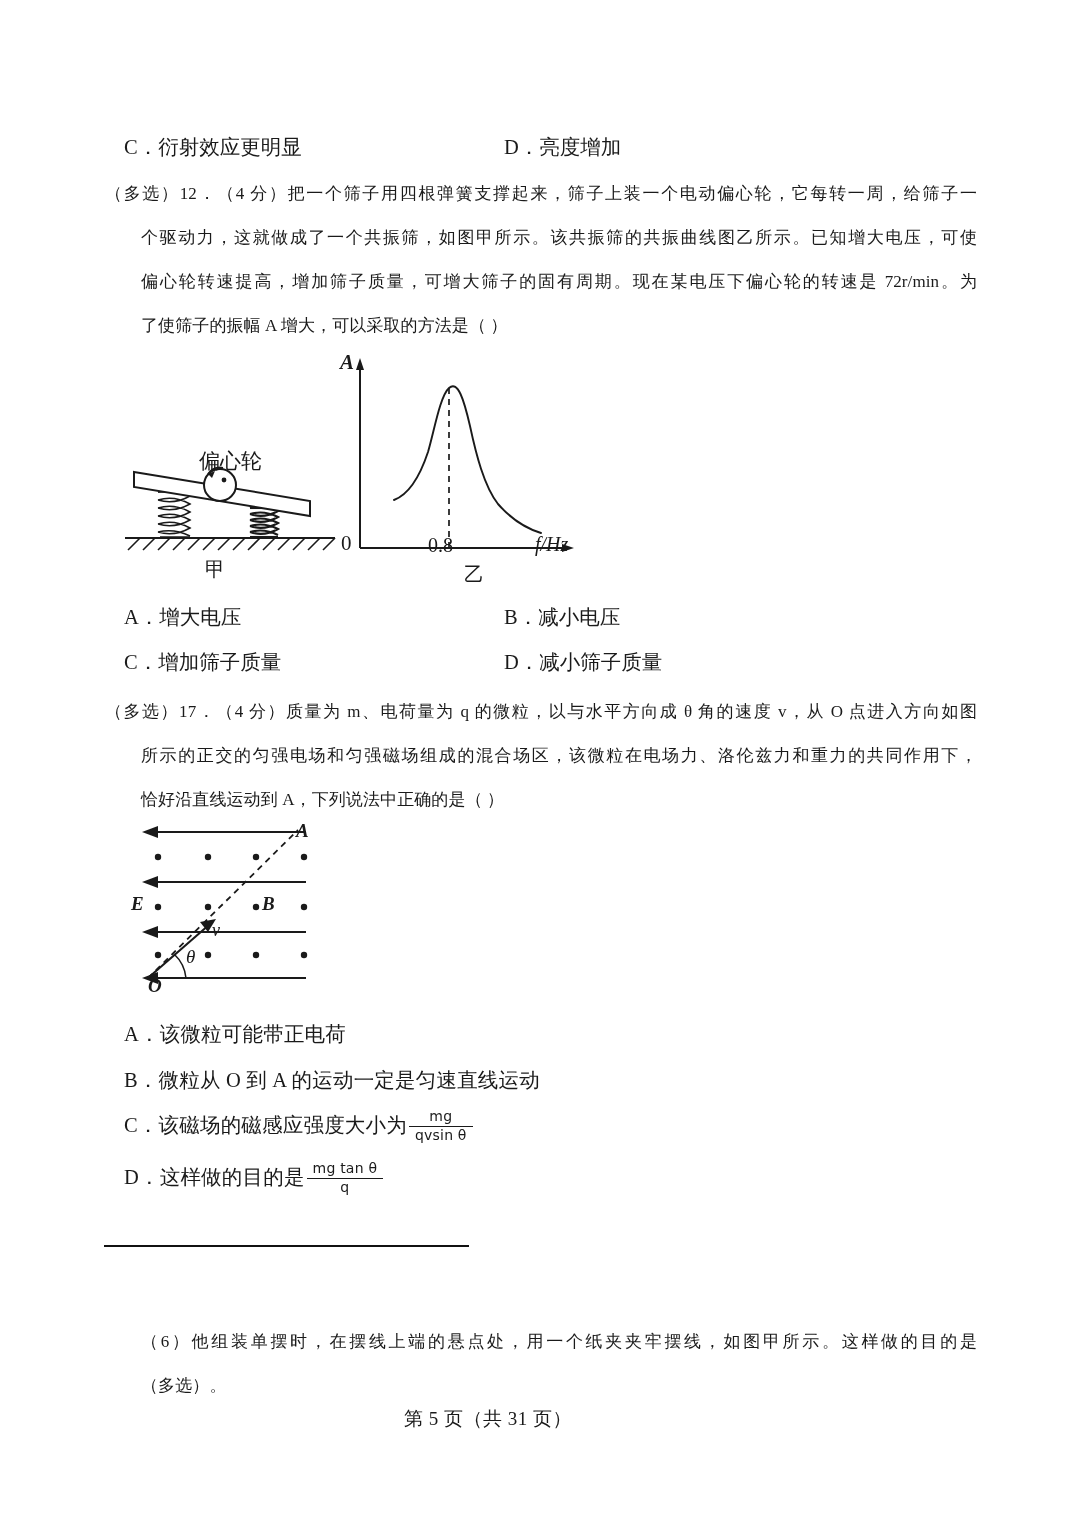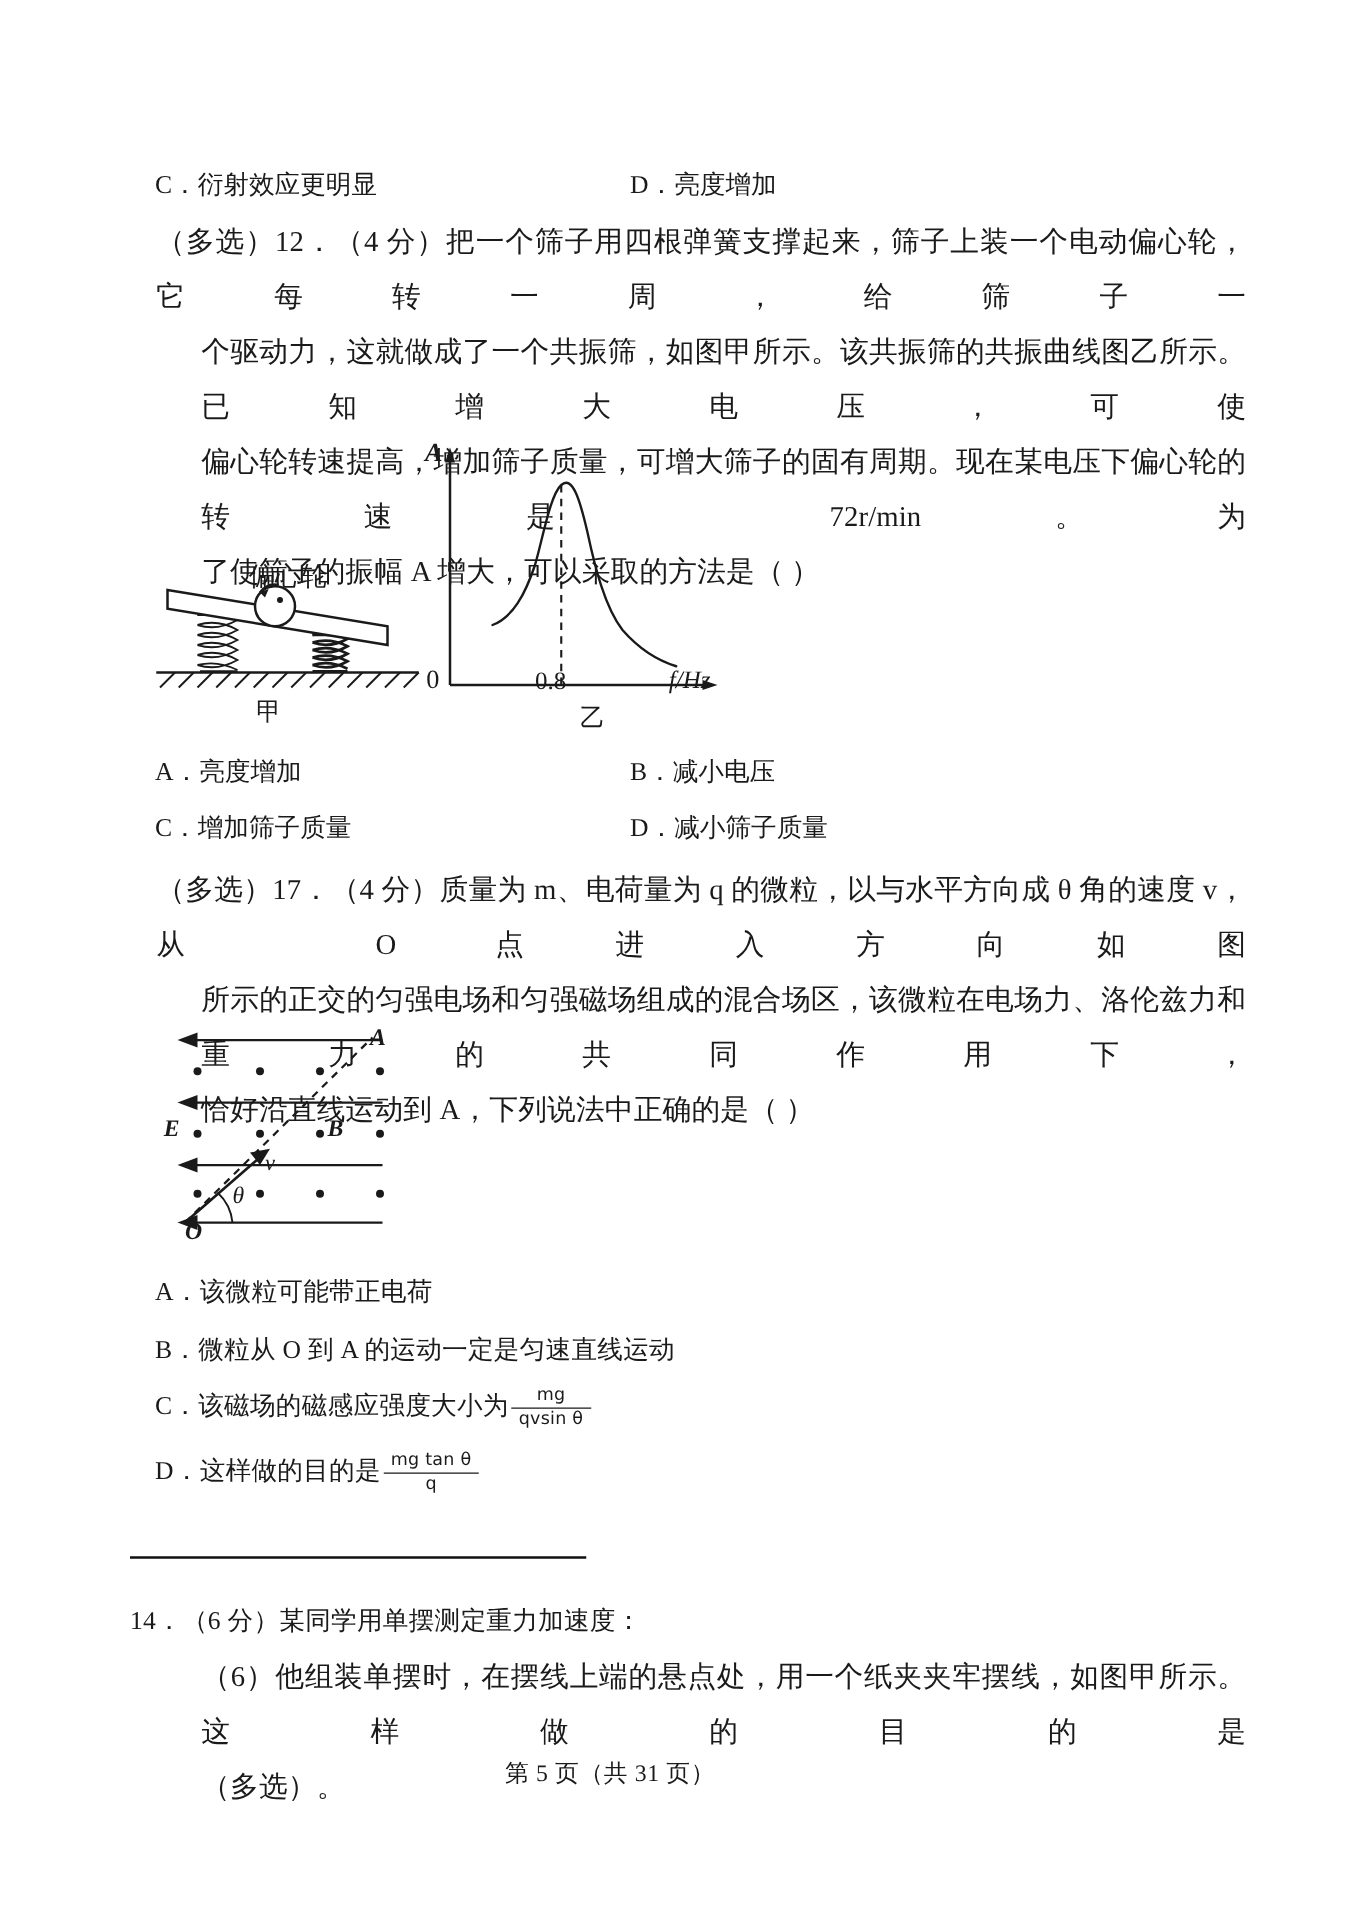--- a/index.html
+++ b/index.html
@@ -26,24 +26,23 @@
   
   .txt {
     position: absolute;
     font-size: 20.5px;
     line-height: 44px;
     letter-spacing: 0.2px;
     white-space: nowrap;
   }
   .para {
     position: absolute;
-    font-size: 23px;
+    font-size: 17px;
     line-height: 44px;
     letter-spacing: 0.1px;
-    margin-left: 20px;
   }
   .para .ln { white-space: nowrap; display: block; }
   .para .ln.ind { padding-left: 36px; }
   .para .ln.just {
     white-space: normal;
     text-align: justify;
     text-align-last: justify;
   }
 
   .opt-row { position: absolute; width: 880px; left: 124px; }
@@ -189,21 +188,21 @@
       <line x1="113" y1="36" x2="113" y2="196" stroke="#1a1a1a" stroke-width="1.7" stroke-dasharray="6 5"></line>
     </svg>
   </div>
   <div class="figcap" style="top:350px; left:340px; font-style:italic; font-weight:bold; font-size:21px;">A</div>
   <div class="figcap" style="top:531px; left:341px; font-size:21px;">0</div>
   <div class="figcap" style="top:534px; left:428px; font-size:20px;">0.8</div>
   <div class="figcap" style="top:533px; left:535px; font-style:italic; font-size:20px;">f/Hz</div>
   <div class="figcap" style="top:561px; left:464px;">乙</div>
 
   <div class="opt-row" style="top:603px; left:124px;">
-    <span class="opt-a">A．亮度增加</span>
+    <span class="opt-a">A．增大电压</span>
     <span class="opt-b">B．减小电压</span>
   </div>
   <div class="opt-row" style="top:648px; left:124px;">
     <span class="opt-a">C．增加筛子质量</span>
     <span class="opt-b">D．减小筛子质量</span>
   </div>
 
   <div class="para" style="top:690px; left:105px; width:872px;">
     <span class="ln just">（多选）17．（4 分）质量为 m、电荷量为 q 的微粒，以与水平方向成 θ 角的速度 v，从 O 点进入方向如图</span>
     <span class="ln ind just">所示的正交的匀强电场和匀强磁场组成的混合场区，该微粒在电场力、洛伦兹力和重力的共同作用下，</span>
@@ -264,21 +263,20 @@
   <div class="txt" style="top:1103px; left:124px;">
     <span>C．该磁场的磁感应强度大小为</span><span class="frac"><span class="num">mg</span><span class="den">qvsin θ</span></span>
   </div>
 
   <div class="txt" style="top:1155px; left:124px;">
     <span>D．这样做的目的是</span><span class="frac"><span class="num">mg tan θ</span><span class="den">q</span></span>
   </div>
 
   <div class="hrule" style="top:1245px; left:104px; width:365px;"></div>
 
-  <div class="txt" style="top:1275px; left:104px;">14．（6 分）某同学用单摆测定重力加速度：</div>
   <div class="para" style="top:1320px; left:105px; width:872px;">
     <span class="ln ind just">（6）他组装单摆时，在摆线上端的悬点处，用一个纸夹夹牢摆线，如图甲所示。这样做的目的是</span>
     <span class="ln ind">（多选）。</span>
   </div>
 
   <div class="footer" style="top:1406px; left:0;">
     <span>第 5 页（共 31 页）</span>
   </div>
 
 </div>

